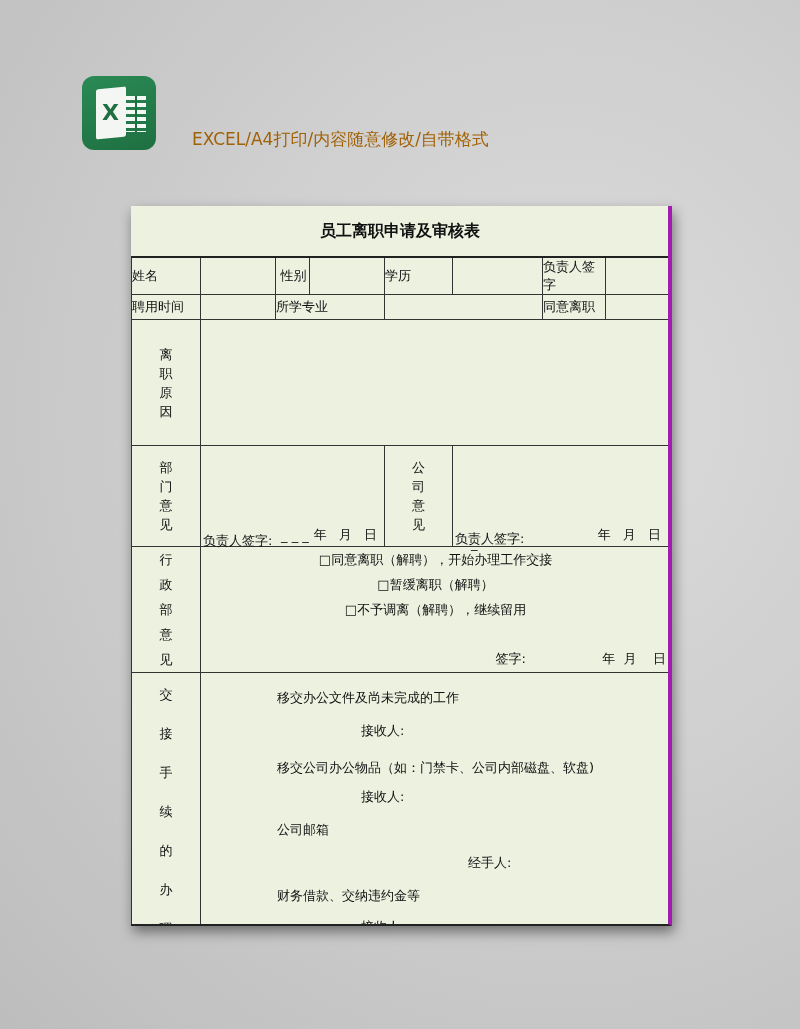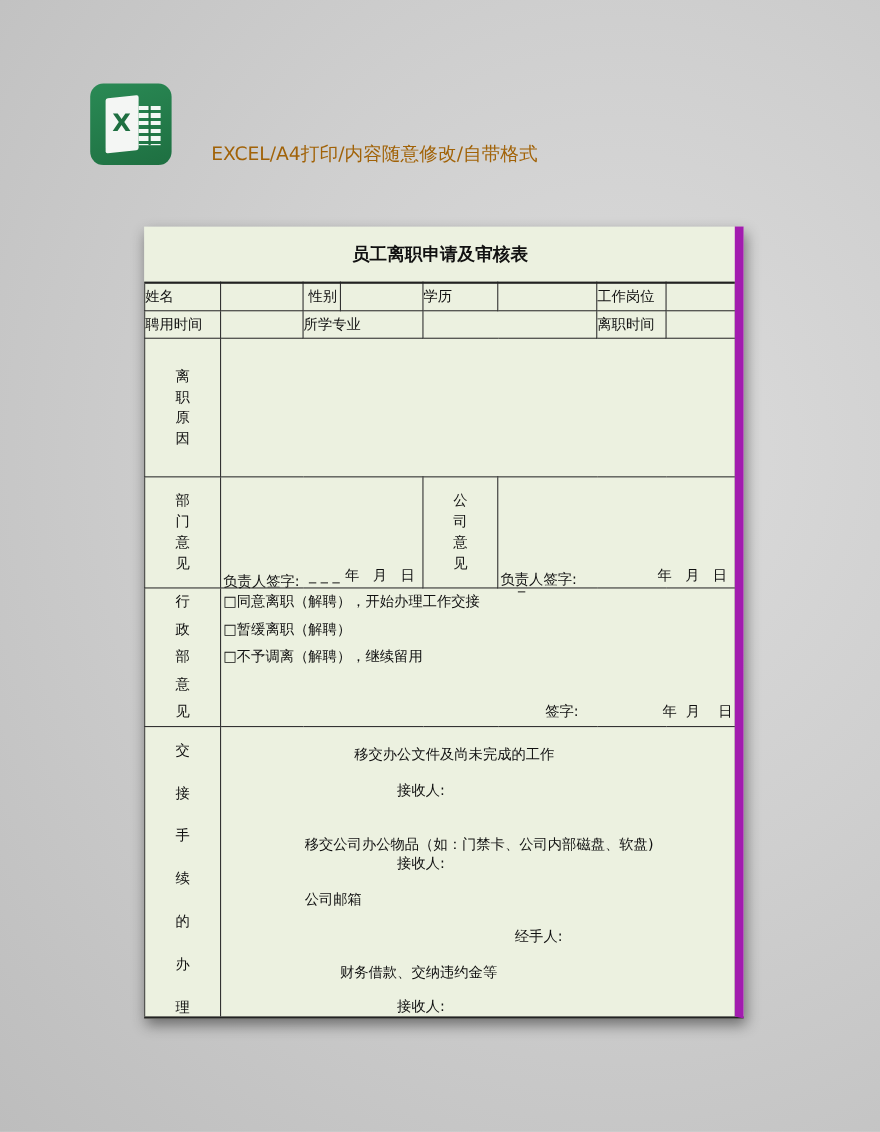--- a/index.html
+++ b/index.html
@@ -33,21 +33,21 @@
   .title-sub {
     position: absolute; left: 110px; top: 52px;
     font-size: 17px; color: #a16207;
     font-family: "DejaVu Sans", sans-serif;
   }
   .sheet {
     position: absolute; left: 131px; top: 206px; width: 537px; height: 718px;
     background: #ecf1e0;
     box-shadow: 2px 6px 12px rgba(0,0,0,0.45);
     overflow: hidden;
-    border-right: 8px solid #a21caf;
+    border-right: 4px solid #a21caf;
     border-bottom: 2px solid #222;
   }
   table { border-collapse: collapse; width: 537px; table-layout: fixed; font-size: 13px; color: #111; }
   td { border: 1px solid #333; padding: 0; vertical-align: middle; }
   .caption td { border: none; border-bottom: 2px solid #222; height: 50px; text-align: center; font-size: 16px; font-weight: bold; }
   .r1 td, .r2 td { height: 24px; }
   .c { text-align: left; margin-left: 13px; }
   .l { text-align: center; padding-left: 2px; }
   .vert { text-align: center; line-height: 19px; }
   .vert span { display: block; }
@@ -90,29 +90,29 @@
         <tr class="caption">
       <td colspan="8">员工离职申请及审核表</td>
     </tr>
     <tr class="r1">
       <td class="c">姓名</td>
       <td></td>
       <td class="l">性别</td>
       <td></td>
       <td class="c">学历</td>
       <td></td>
-      <td class="c">工作岗位</td>
+      <td class="c">负责人签字</td>
       <td></td>
     </tr>
     <tr class="r2">
       <td class="c">聘用时间</td>
       <td></td>
       <td colspan="2" class="c">所学专业</td>
       <td colspan="2"></td>
-      <td class="c">离职时间</td>
+      <td class="c">同意离职</td>
       <td></td>
     </tr>
     <tr class="reason">
       <td class="vert">
         <span>离</span>
         <span>职</span>
         <span>原</span>
         <span>因</span>
       </td>
       <td colspan="7"></td>
@@ -146,21 +146,21 @@
       </td>
     </tr>
     <tr class="admin">
       <td class="vert" style="line-height:25px;">
         <span>行</span>
         <span>政</span>
         <span>部</span>
         <span>意</span>
         <span>见</span>
       </td>
-      <td colspan="7" style="vertical-align:top;">
+      <td colspan="7" style="vertical-align:top;text-align:center;">
         <div class="cellrel" style="height:123px">
           <div class="opt">□同意离职（解聘），开始办理工作交接</div>
           <div class="opt">□暂缓离职（解聘）</div>
           <div class="opt">□不予调离（解聘），继续留用</div>
           <span class="admin-sign" style="right:142px;margin-top:20px;">签字:</span>
           <span class="admin-sign" style="white-space:pre;">年  月    日</span>
         </div>
       </td>
     </tr>
     <tr class="handover">
@@ -168,26 +168,26 @@
         <span>交</span>
         <span>接</span>
         <span>手</span>
         <span>续</span>
         <span>的</span>
         <span>办</span>
         <span>理</span>
       </td>
       <td colspan="7">
         <div class="cellrel" style="height:262px">
-          <span class="hv-line" style="left:76px;top:16px;margin-left:45px;">移交办公文件及尚未完成的工作</span>
+          <span class="hv-line" style="left:76px;top:16px;">移交办公文件及尚未完成的工作</span>
           <span class="hv-line" style="left:160px;top:49px;">接收人:</span>
-          <span class="hv-line" style="left:76px;top:98px;text-align:right;">移交公司办公物品（如：门禁卡、公司内部磁盘、软盘)</span>
+          <span class="hv-line" style="left:76px;top:86px;text-align:right;">移交公司办公物品（如：门禁卡、公司内部磁盘、软盘)</span>
           <span class="hv-line" style="left:160px;top:115px;">接收人:</span>
           <span class="hv-line" style="left:76px;top:148px;">公司邮箱</span>
           <span class="hv-line" style="left:267px;top:181px;">经手人:</span>
-          <span class="hv-line" style="left:76px;top:214px;margin-left:32px;">财务借款、交纳违约金等</span>
+          <span class="hv-line" style="left:76px;top:214px;">财务借款、交纳违约金等</span>
           <span class="hv-line" style="left:160px;top:245px;">接收人:</span>
         </div>
       </td>
     </tr>
   </tbody>
     </table>
 </div>
 
 </body></html>

